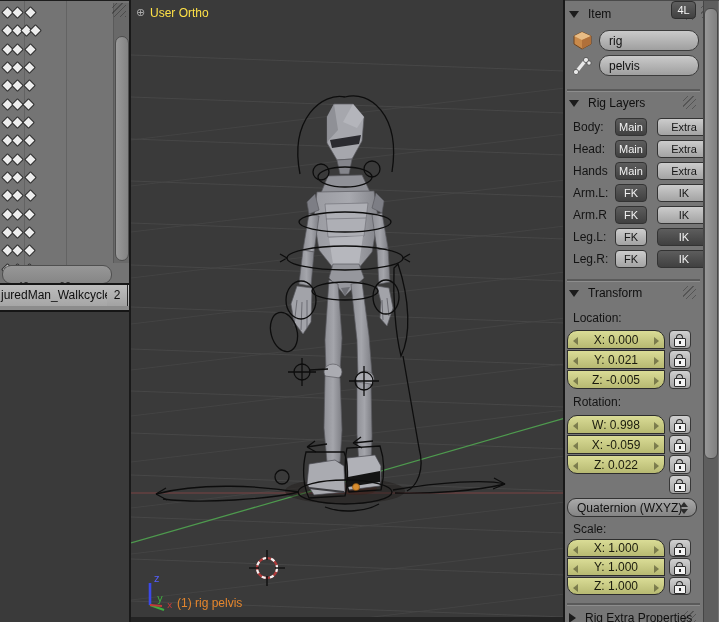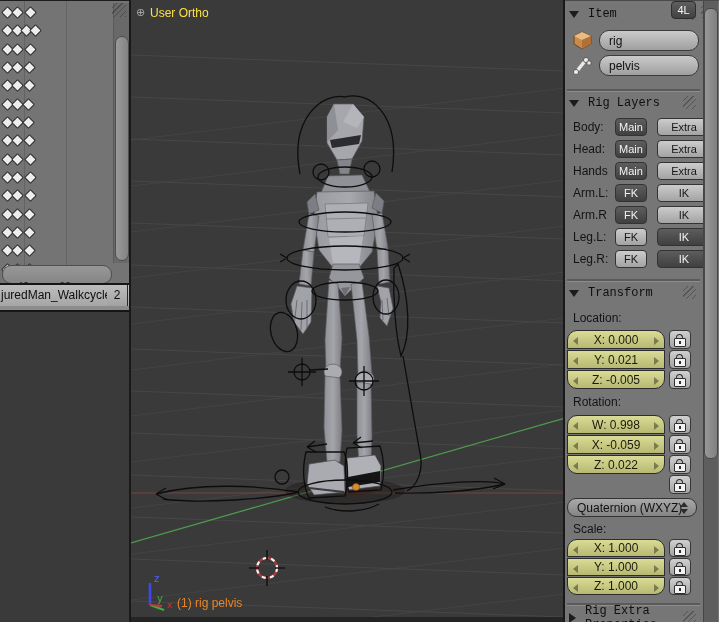--- a/index.html
+++ b/index.html
@@ -47,21 +47,21 @@
   #vp-label{left:19px;top:6px;color:#fde047;font-size:12px;}
   #vp-label-icon{left:5px;top:6px;color:#aaaaaa;font-size:11px;}
   #vp-selected{left:46px;top:596px;color:#e5862d;font-size:12px;}
   #vp-bottom{left:0;top:617px;width:434px;height:5px;background:#242424;}
   svg text{font-family:"DejaVu Sans",sans-serif;}
 
   
   #npanel{left:565px;top:0;width:154px;height:622px;background:#767676;border-top:1px solid #4a4a4a;}
   #np-grip{left:136px;top:2px;width:15px;height:15px;}
   .np-sep{left:2px;width:133px;height:2px;background:#5a5a5a;border-bottom:1px solid #8d8d8d;}
-  .pheader{left:4px;height:16px;display:flex;align-items:center;color:#0f0f0f;font-family:Liberation Mono, monospace;}
+  .pheader{left:4px;height:16px;display:flex;align-items:center;color:#0f0f0f;}
   .tri-down{width:0;height:0;border-left:5px solid transparent;border-right:5px solid transparent;
       border-top:7px solid #1c1c1c;margin-right:9px;}
   .tri-right{width:0;height:0;border-top:5px solid transparent;border-bottom:5px solid transparent;
       border-left:7px solid #1c1c1c;margin-right:9px;}
   .hgrip{position:absolute;width:13px;height:13px;}
 
   .itemfield{left:34px;width:100px;height:21px;background:linear-gradient(#cacaca,#9f9f9f);
       border:1px solid #3c3c3c;border-radius:10px;color:#101010;line-height:20px;padding-left:9px;box-sizing:border-box;}
 
   .rl-row{left:0;width:136px;height:18px;}

